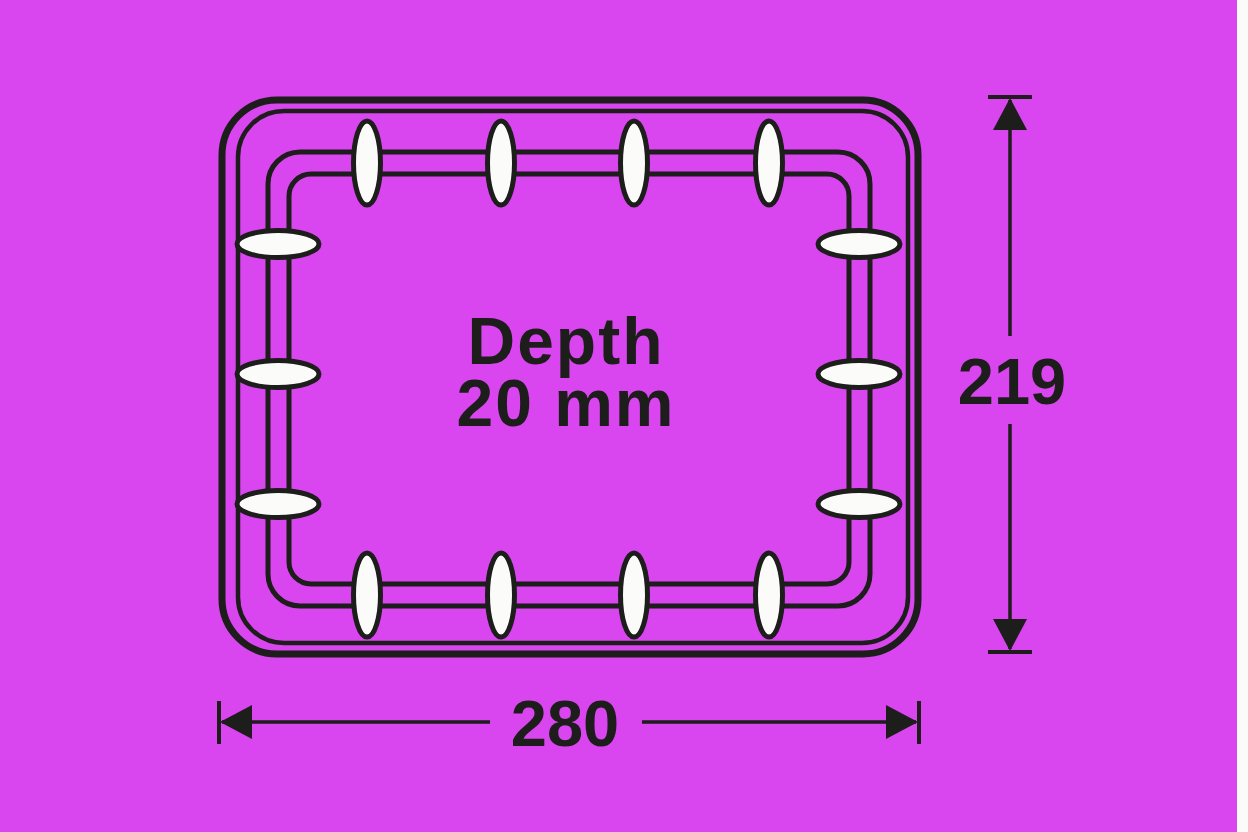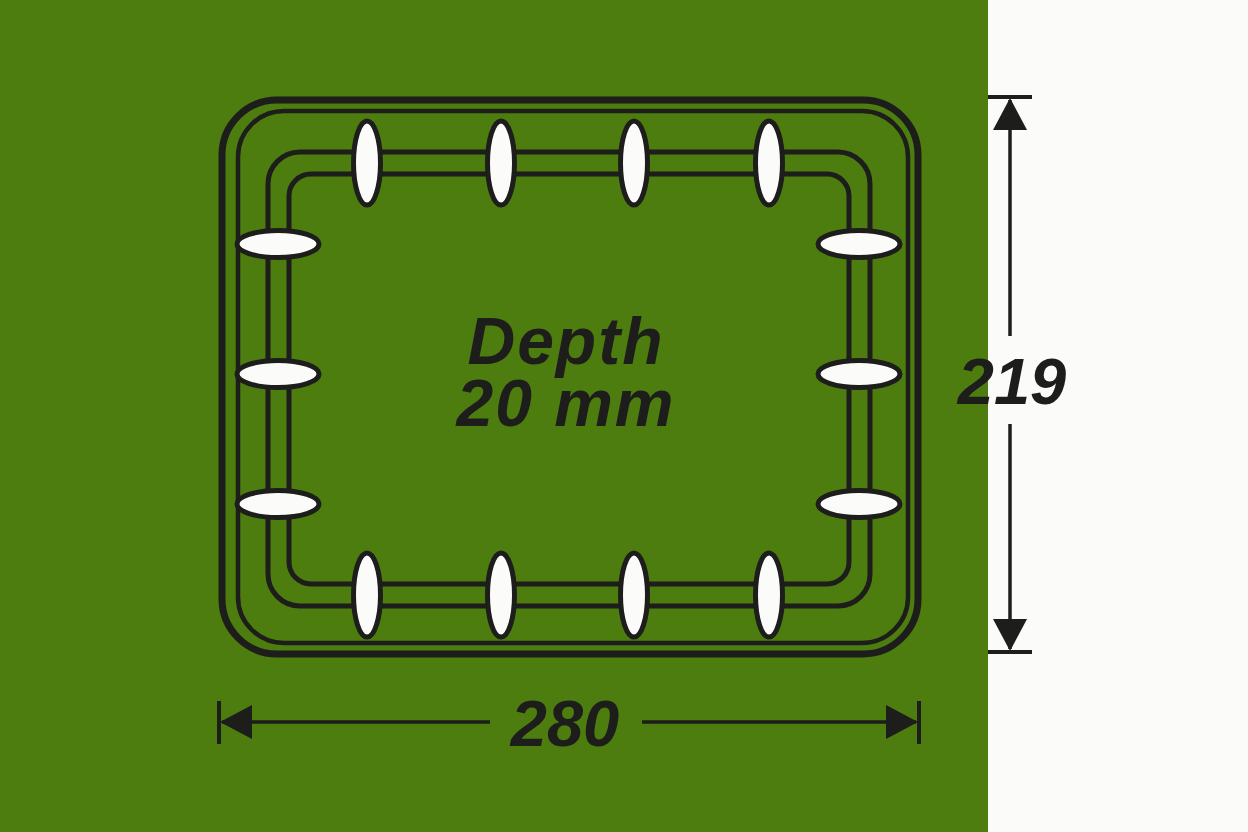--- a/index.html
+++ b/index.html
@@ -6,24 +6,23 @@
     margin: 0;
     padding: 0;
     width: 1248px;
     height: 832px;
     background: #fbfbf9;
     overflow: hidden;
     font-family: "Liberation Sans", sans-serif;
   }
   .canvas {
     position: relative;
-    width: 988px;
+    width: 1237px;
     height: 832px;
-    background: #4d7c0f;
-    font-style: italic;
+    background: #d946ef;
   }
   svg { display: block; }
 
   .frame-line {
     fill: none;
     stroke: #1d1d1b;
   }
   .oval {
     fill: #fbfbf9;
     stroke: #1d1d1b;

